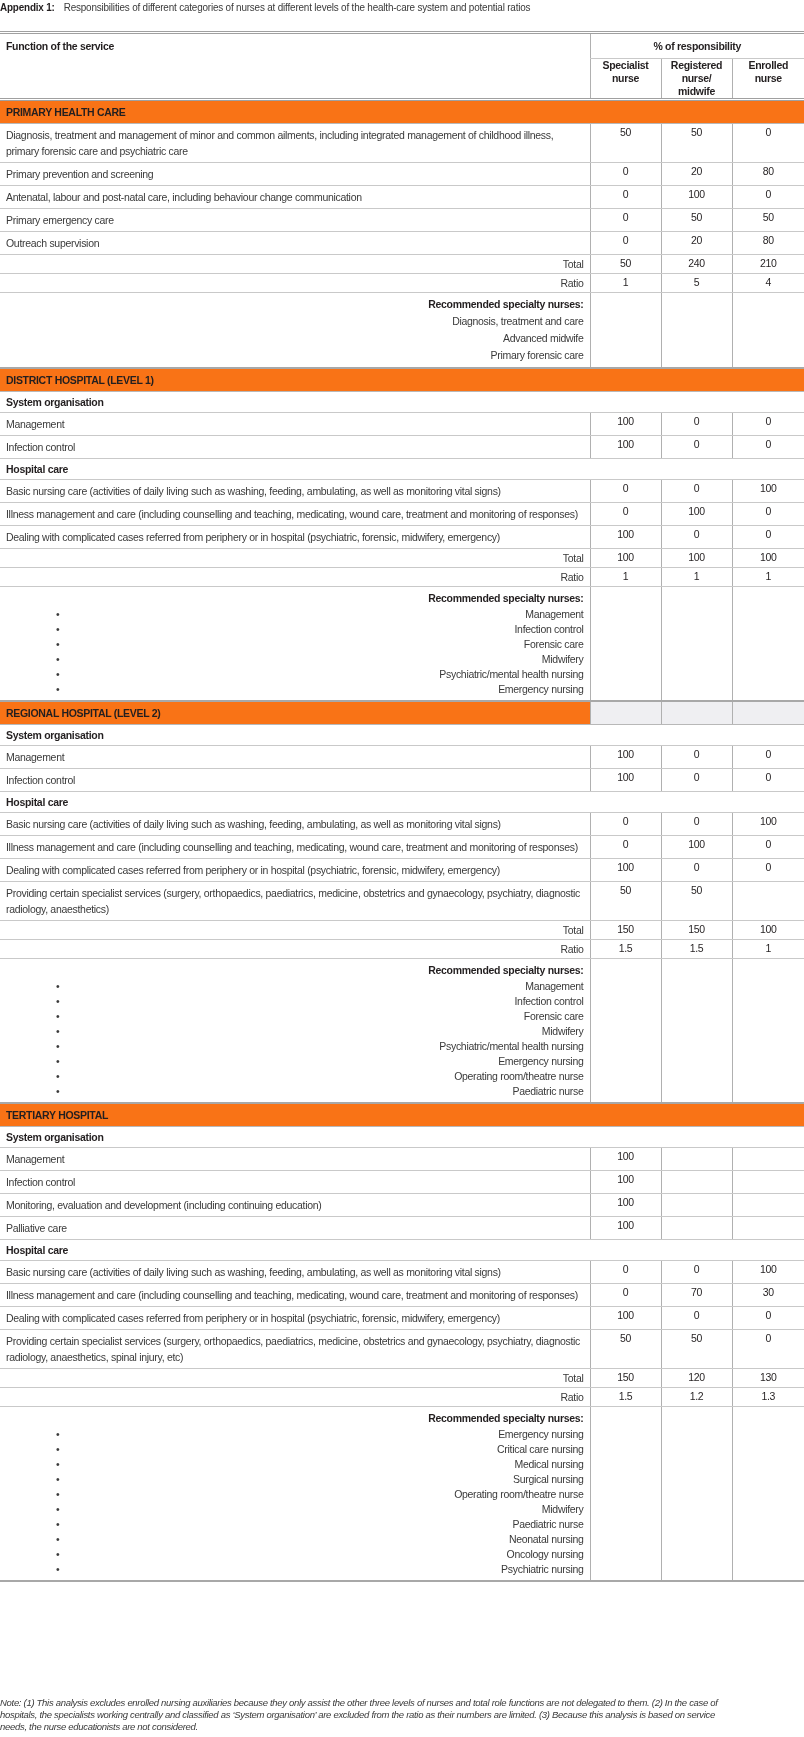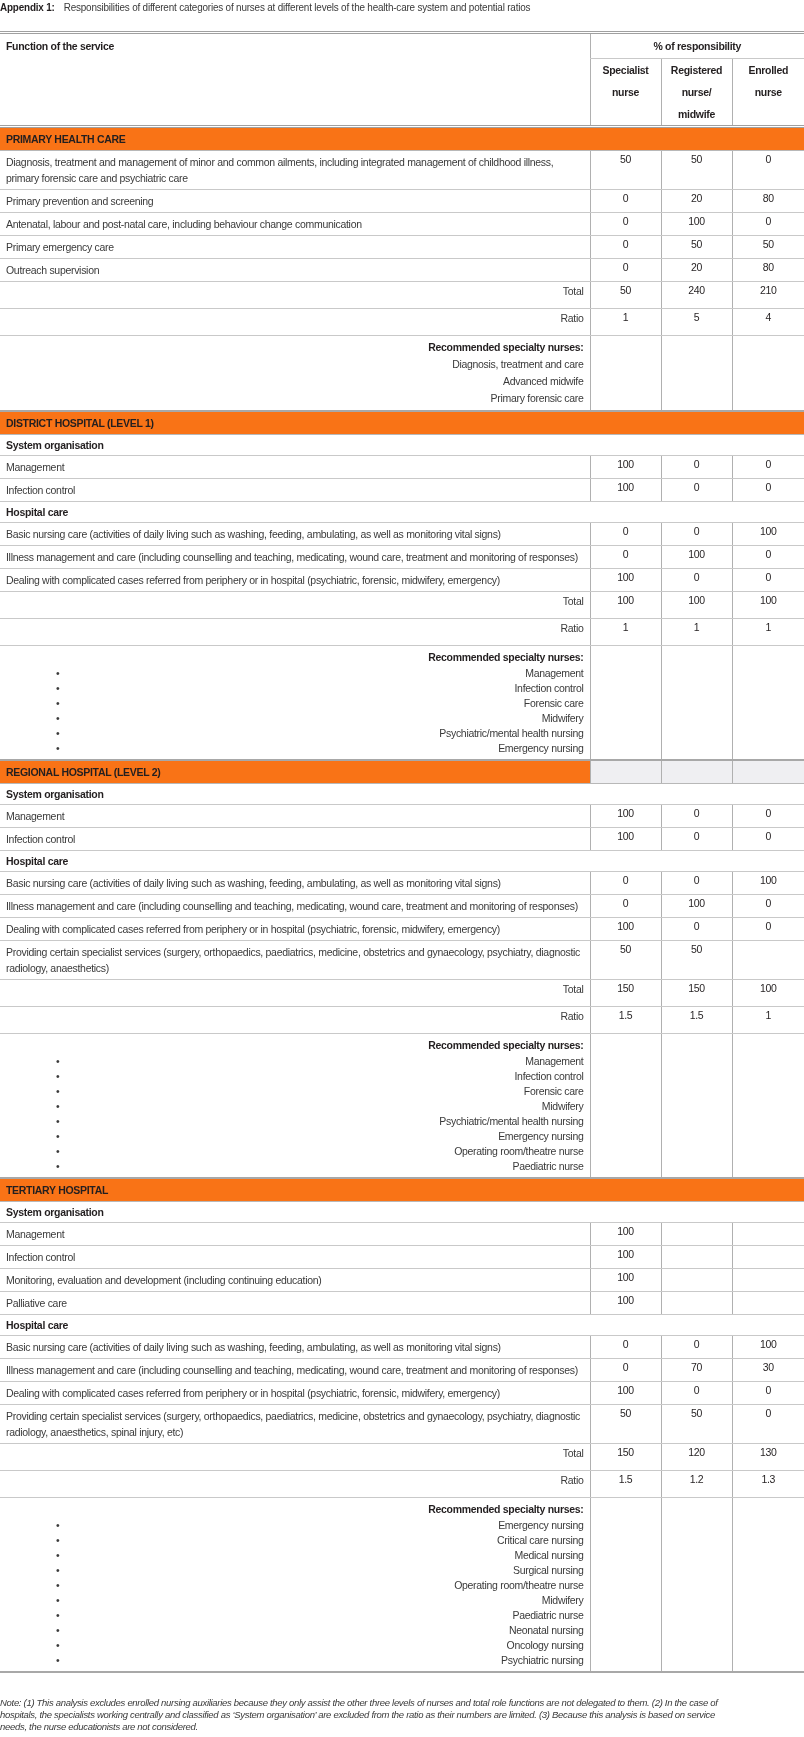--- a/index.html
+++ b/index.html
@@ -39,28 +39,28 @@
     line-height: 16px;
   }
   table.main td.num, table.main th.num {
     text-align: center;
     border-left: 1px solid #b0b0b0;
     padding: 0 2px;
   }
   thead tr.h1 th { border-top: 3px double #a0a0a0; padding-top: 4px; padding-bottom: 4px; }
   thead th { font-weight: bold; text-align: left; font-size: 10.5px; }
   thead th.grp { text-align: center; border-left: 1px solid #b0b0b0; }
-  thead tr.h2 th { border-bottom: 3px double #a0a0a0; padding-top: 4px; padding-bottom: 3px; line-height: 22px; }
+  thead tr.h2 th { border-bottom: 3px double #a0a0a0; padding-top: 4px; padding-bottom: 3px; line-height: 13px; }
   thead tr.h1 th.fn { border-bottom: 3px double #a0a0a0; margin-top: 12px; }
   tr.section td { background: #f97316; font-weight: bold; padding-top: 3px; padding-bottom: 3px; border-bottom: 1px solid #b8b8b8; }
   tr.section td.blank { background: #efeff2; }
   tr.subhead td { font-weight: bold; padding-top: 2px; padding-bottom: 2px; border-bottom: 1px solid #c9c9c9; }
   tr.row td { padding-top: 3px; padding-bottom: 3px; }
   tr.row td.desc { color: #3a3a3a; }
-  tr.tot td { padding-top: 1px; padding-bottom: 9px; }
+  tr.tot td { padding-top: 1px; padding-bottom: 1px; }
   tr.tot td.lbl { text-align: right; color: #3a3a3a; }
   tr.spec td { padding-top: 3px; padding-bottom: 3px; border-bottom: 2px solid #a8a8a8; text-align: right; }
   .spec-title { font-weight: bold; line-height: 17px; }
   .spec-item { line-height: 17px; color: #3a3a3a; margin-left: 48px; }
   .spec-item.bullet { position: relative; padding-left: 30px; line-height: 15px; }
   .spec-item.bullet .dot { position: absolute; left: 2px; top: 0; }
   .note {
     position: absolute; left: 0; top: 1697px; width: 724px;
     font-size: 9.5px; line-height: 12px; font-style: italic; color: #3a3a3a;
     letter-spacing: -0.3px;

